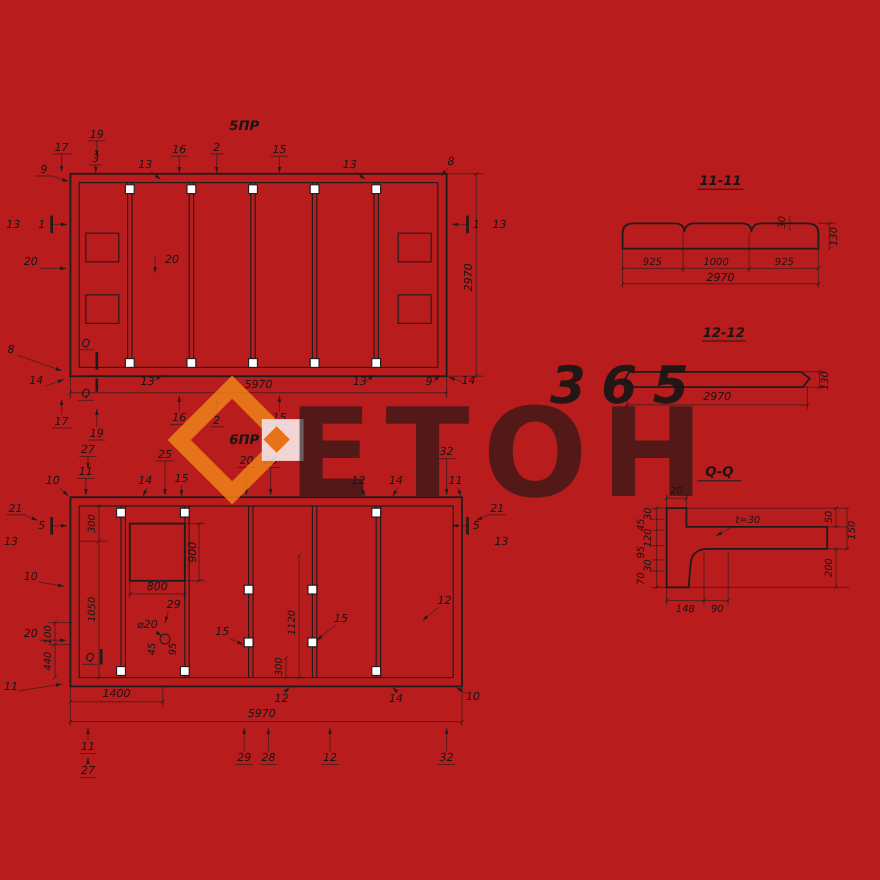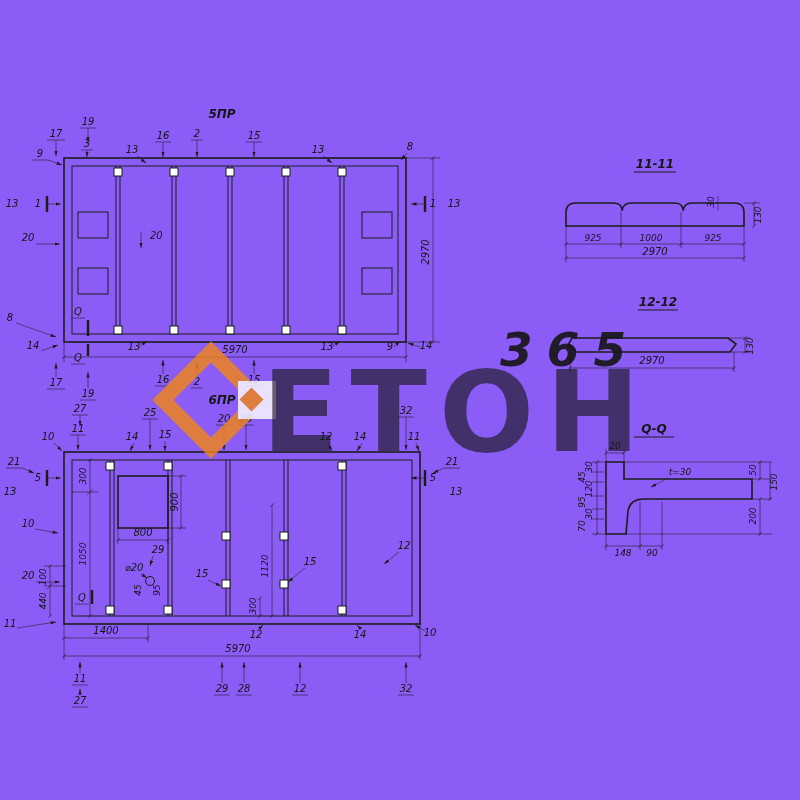--- a/index.html
+++ b/index.html
@@ -1,16 +1,16 @@
 <!DOCTYPE html>
 <html><head>
 <meta charset="utf-8">
 <style>
   html,body{margin:0;padding:0;background:#fff;}
-  #stage{position:relative;width:800px;height:800px;background:#8b5cf6;overflow:hidden;}
+  #stage{position:relative;width:800px;height:800px;background:#b91c1c;overflow:hidden;}
   svg{display:block;}
   .ln{stroke:#1c1c1c;stroke-width:1;fill:none;}
   .md{stroke:#1c1c1c;stroke-width:1.6;fill:none;}
   .th{stroke:#1c1c1c;stroke-width:2.4;fill:none;}
   .tn{stroke:#1c1c1c;stroke-width:.55;fill:none;}
   .sq{fill:#fff;stroke:#1c1c1c;stroke-width:1;}
   text{font:italic 10px "DejaVu Sans",sans-serif;fill:#161616;}
   .ttl{font-size:12px;font-weight:bold;}
   .sm{font-size:9px;}
 </style>

